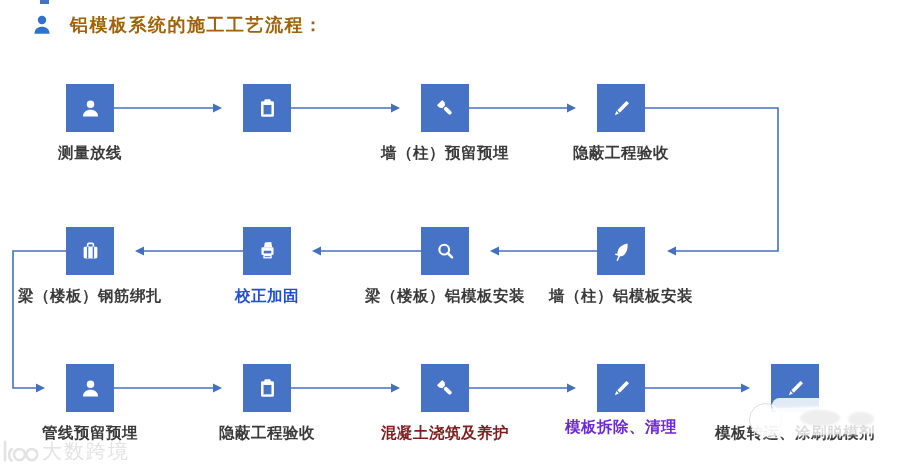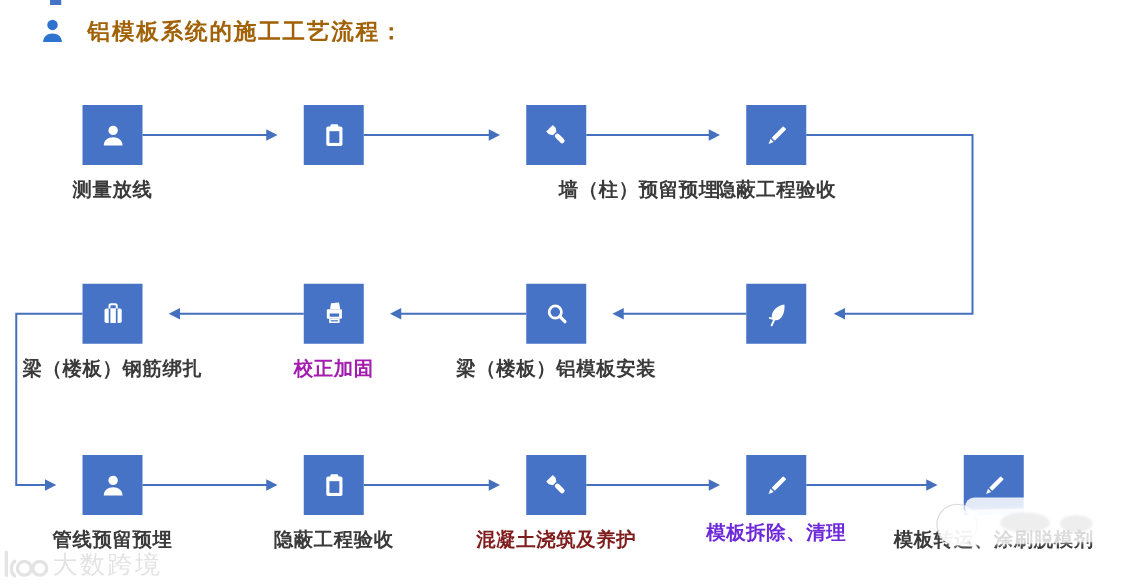--- a/index.html
+++ b/index.html
@@ -95,21 +95,21 @@
       </svg>
     </div>
     <div class="box" style="left: 421px; top: 84px;">
       <svg viewBox="0 0 24 24" width="25" height="25">
         <g transform="rotate(-45 12 12)" fill="#fff">
           <path d="M8.4 4h7.2v3l-1.7 2.6h-3.8L8.4 7z"></path>
           <rect x="10.1" y="10.6" width="3.8" height="9" rx="1.9"></rect>
         </g>
       </svg>
     </div>
-    <div class="lbl" style="left: 315px; top: 143px; color: rgb(58, 58, 58); text-align: right;">墙（柱）预留预埋</div>
+    <div class="lbl" style="left: 315px; top: 143px; color: rgb(58, 58, 58);">墙（柱）预留预埋</div>
     <div class="box" style="left: 597px; top: 84px;">
       <svg viewBox="0 0 24 24" width="25" height="25">
         <g transform="rotate(45 12 12)" fill="#fff">
           <rect x="10.3" y="3.4" width="3.4" height="12.6" rx="0.6"></rect>
           <path d="M10.3 17.2h3.4L12 21z"></path>
         </g>
       </svg>
     </div>
     <div class="lbl" style="left: 491px; top: 143px; color: rgb(58, 58, 58);">隐蔽工程验收</div>
     <div class="box" style="left: 66px; top: 227px;">
@@ -123,35 +123,36 @@
     <div class="lbl" style="left: -40px; top: 286px; color: rgb(58, 58, 58);">梁（楼板）钢筋绑扎</div>
     <div class="box" style="left: 243px; top: 227px;">
       <svg viewBox="0 0 24 24" width="25" height="25">
         <path d="M9.4 3.4l6.2-.5.9 5.1H8.7z" fill="#fff"></path>
         <rect x="6.2" y="8" width="11.6" height="7.4" rx="1" fill="#fff"></rect>
         <rect x="8.4" y="11.3" width="7.2" height="2.5" fill="#4673c5"></rect>
         <rect x="8" y="15.4" width="8" height="3.2" fill="#fff"></rect>
         <rect x="9.2" y="16.5" width="5.6" height="0.9" fill="#4673c5"></rect>
       </svg>
     </div>
-    <div class="lbl" style="left: 137px; top: 286px; color: #a21caf;">校正加固</div>
+    <div class="lbl" style="left: 137px; top: 286px; color: #1d4ed8;">校正加固</div>
     <div class="box" style="left: 421px; top: 227px;">
       <svg viewBox="0 0 24 24" width="25" height="25">
         <circle cx="10.8" cy="10.2" r="4.7" fill="none" stroke="#fff" stroke-width="2.1"></circle>
         <path d="M14.2 13.6l4 4" stroke="#fff" stroke-width="2.5" fill="none" stroke-linecap="round"></path>
       </svg>
     </div>
     <div class="lbl" style="left: 315px; top: 286px; color: rgb(58, 58, 58);">梁（楼板）铝模板安装</div>
     <div class="box" style="left: 597px; top: 227px;">
       <svg viewBox="0 0 24 24" width="25" height="25">
         <path d="M17.8 4.4c-5.6.9-9.4 4.5-9.7 9-.1 1.9 1 3.1 2.7 3.2 4.4.2 7.7-5.3 7-12.2z" fill="#fff"></path>
         <path d="M11.3 13.2L8 20.4" stroke="#fff" stroke-width="1.5" fill="none" stroke-linecap="round"></path>
         <path d="M9 15.4l-2.5-.7" stroke="#fff" stroke-width="1.4" fill="none" stroke-linecap="round"></path>
       </svg>
     </div>
+    <div class="lbl" style="left: 491px; top: 286px; color: rgb(58, 58, 58);">墙（柱）铝模板安装</div>
     <div class="box" style="left: 66px; top: 364px;">
       <svg viewBox="0 0 24 24" width="25" height="25">
         <circle cx="12" cy="8" r="3.6" fill="#fff"></circle>
         <path d="M4.8 19.6c0-4 3.2-6.3 7.2-6.3s7.2 2.3 7.2 6.3z" fill="#fff"></path>
       </svg>
     </div>
     <div class="lbl" style="left: -40px; top: 423px; color: rgb(58, 58, 58);">管线预留预埋</div>
     <div class="box" style="left: 243px; top: 364px;">
       <svg viewBox="0 0 24 24" width="25" height="25">
         <rect x="5.8" y="5" width="12.4" height="15" rx="1.4" fill="#fff"></rect>

